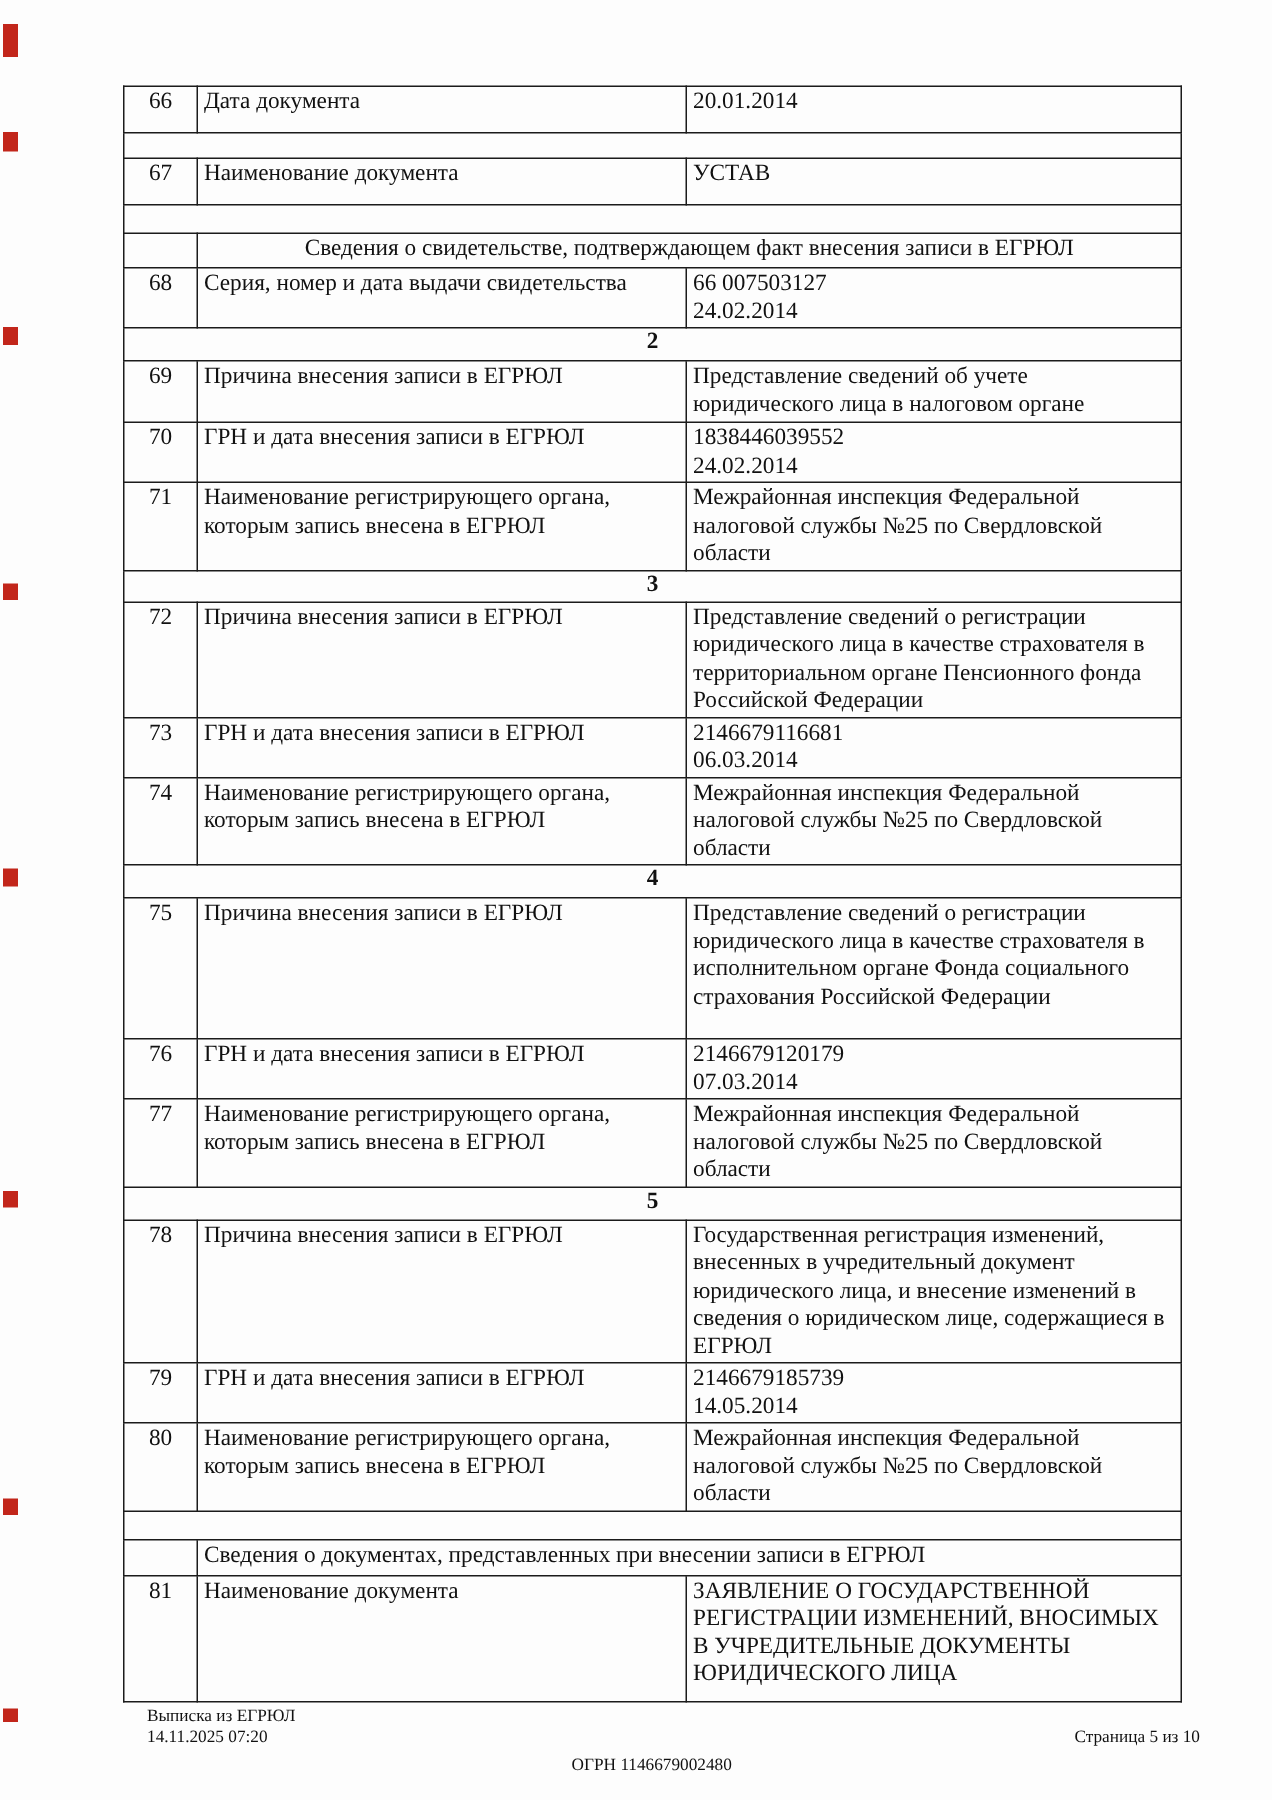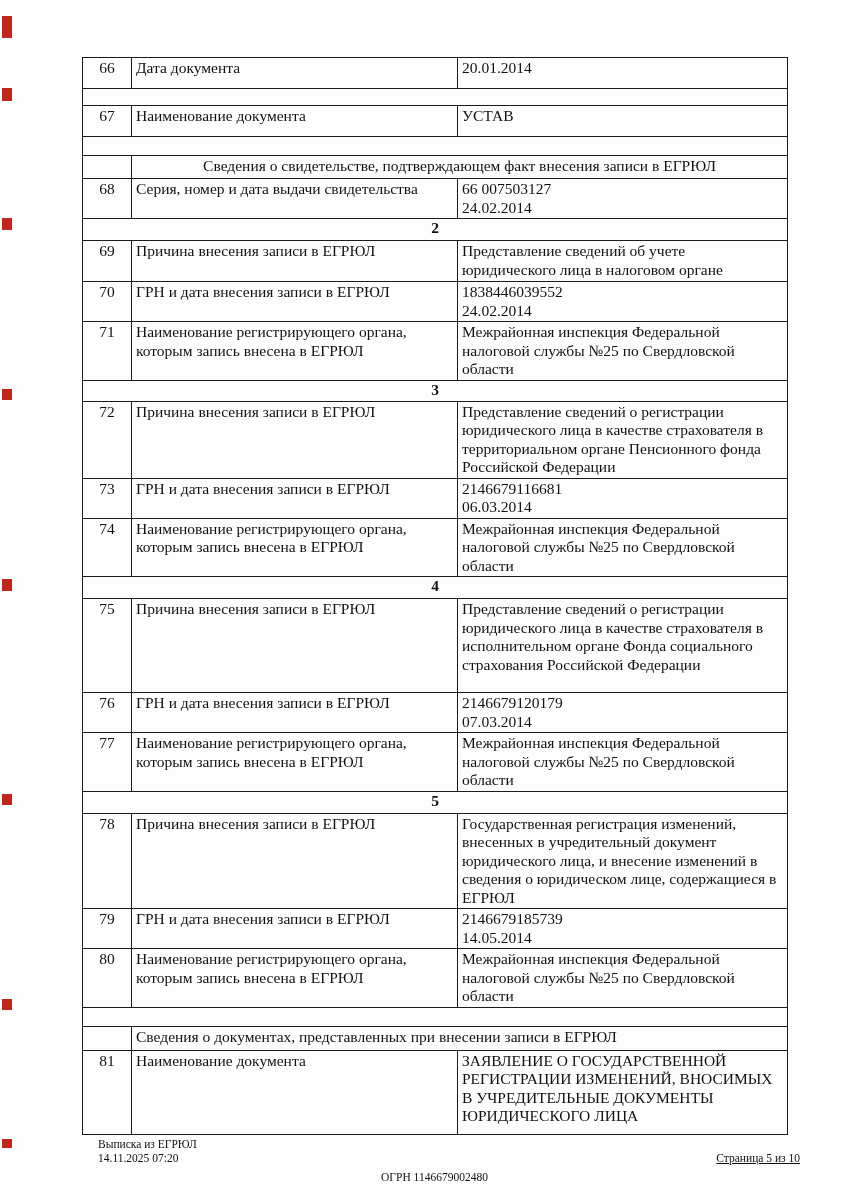--- a/index.html
+++ b/index.html
@@ -34,21 +34,21 @@
   td.c-subheader-center{text-align:center;}
   td.c-subheader-left{text-align:left;}
   td.c-spacer{padding:0;}
   .edge-mark{position:absolute;left:2px;width:10px;}
   .footer{
     position:absolute;left:0;top:0;width:848px;height:1200px;
     font-size:11.5px;line-height:14px;pointer-events:none;
   }
   .footer-left{position:absolute;left:82px;top:1137px;font-weight:normal;margin-left:16px;}
   .footer-center{position:absolute;left:82px;top:1151px;width:705px;text-align:center;margin-top:19px;}
-  .footer-right{position:absolute;right:48px;top:1151px;text-align:right;text-decoration:underline;}
+  .footer-right{position:absolute;right:48px;top:1151px;text-align:right;}
 </style>
 </head>
 <body>
 
 <div class="page">
 
   <div id="edge-marks">
       <div class="edge-mark" style="top: 16px; height: 22px; background: rgb(194, 38, 27);"></div>
       <div class="edge-mark" style="top: 88px; height: 13px; background: rgb(194, 38, 27);"></div>
       <div class="edge-mark" style="top: 218px; height: 12px; background: rgb(194, 38, 27);"></div>

